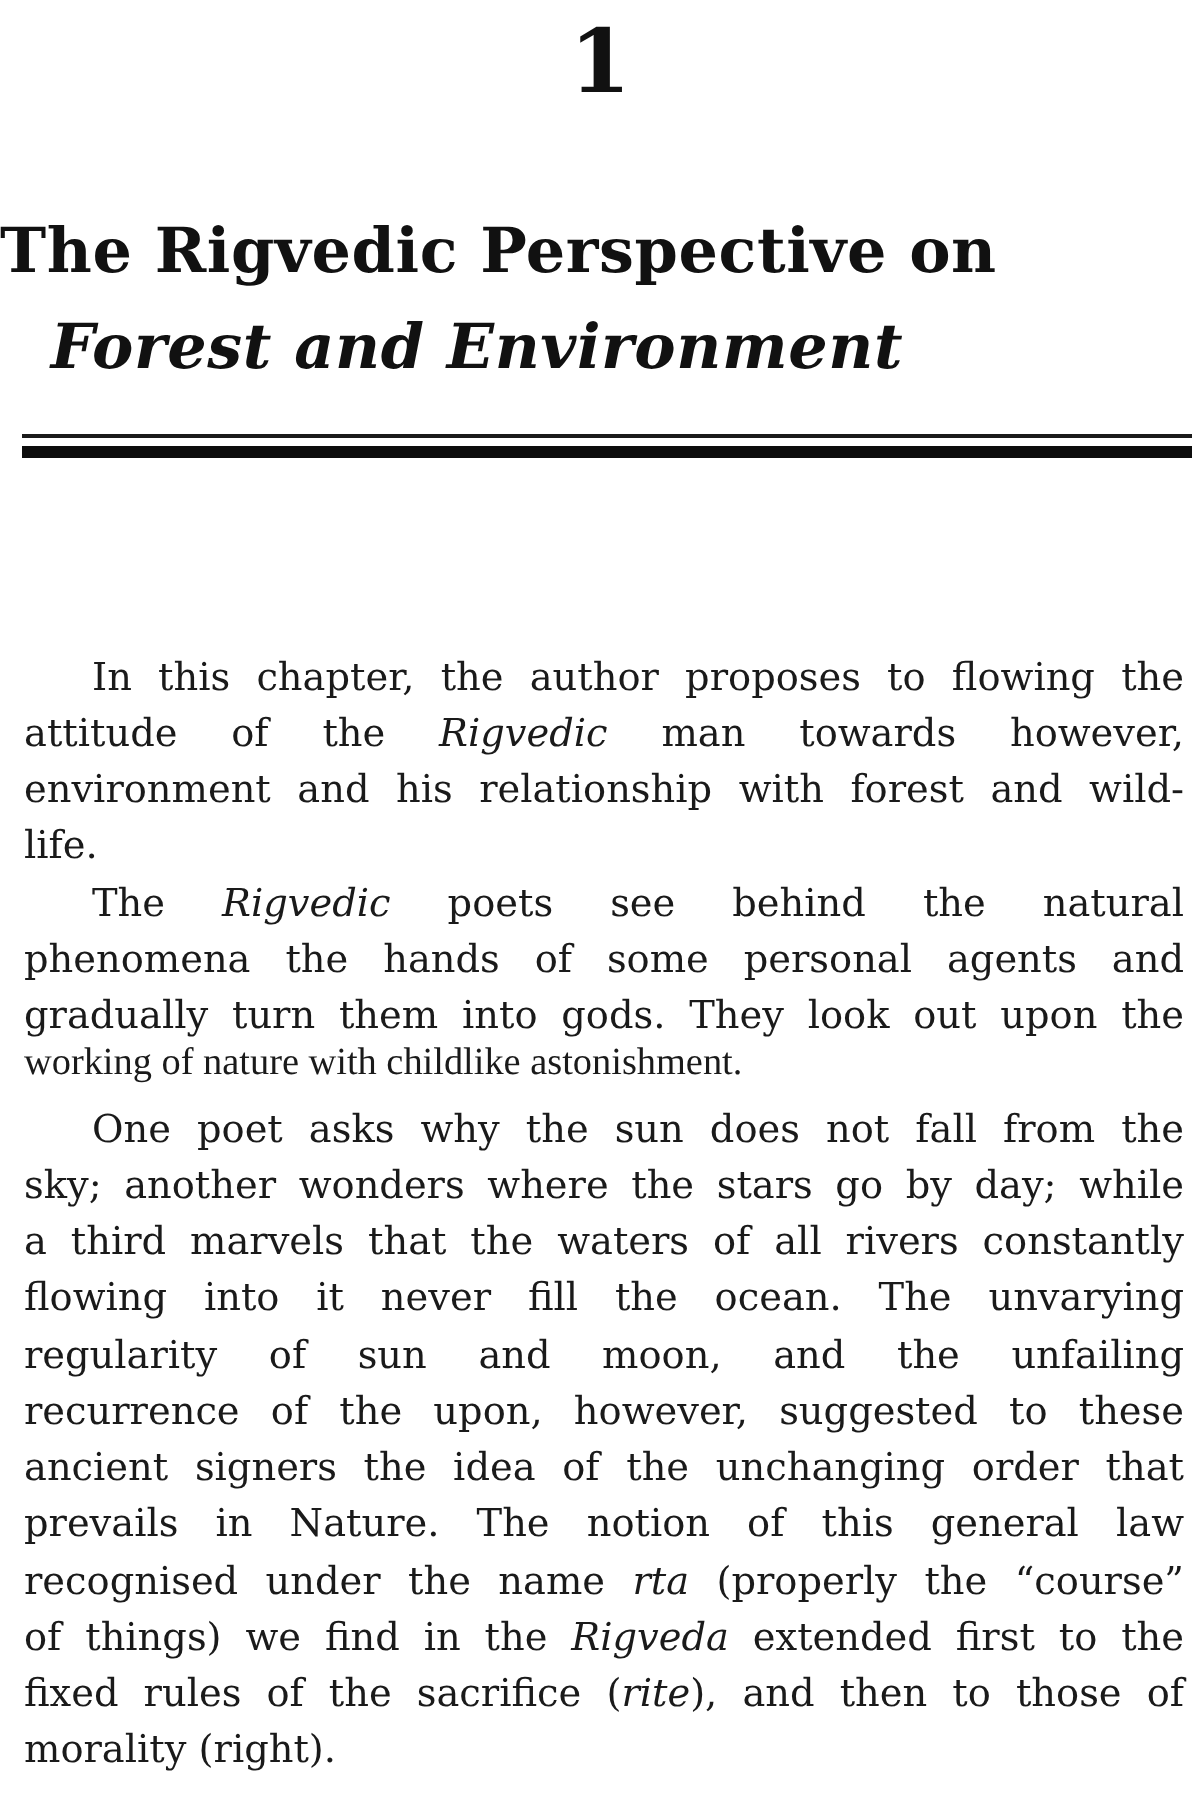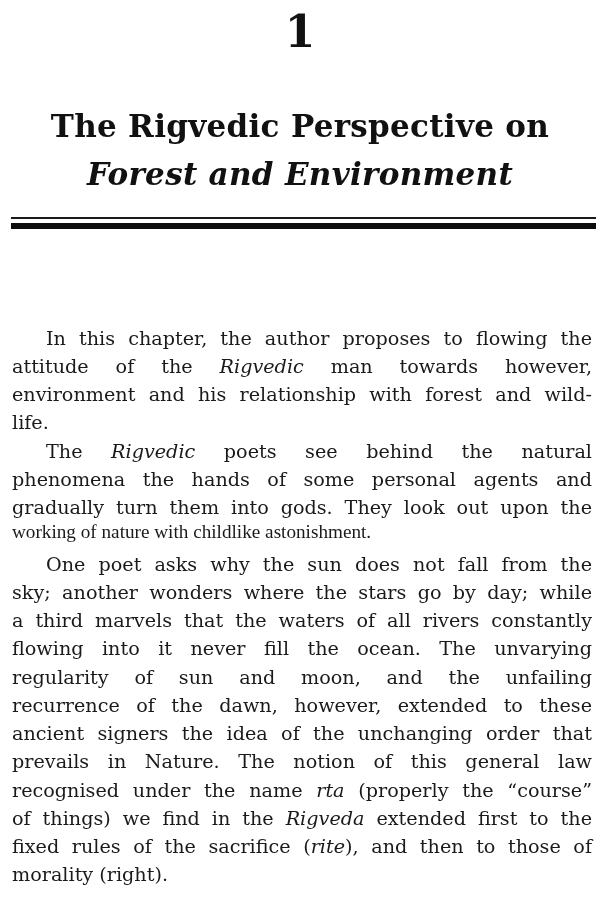--- a/index.html
+++ b/index.html
@@ -4,21 +4,21 @@
 <style>
   html, body { margin: 0; padding: 0; background: #ffffff; }
   body { width: 600px; height: 899px; position: relative; overflow: hidden; color: #161616; }
   .chapter-number {
     position: absolute; left: 0; width: 600px; top: 4px;
     text-align: center;
     font-family: "DejaVu Serif", serif; font-weight: bold;
     font-size: 44px; line-height: 56px; color: #111;
   }
   .chapter-title {
-    position: absolute; left: 0; width: 600px;
+    position: absolute; left: 0; width: 477px;
     text-align: center;
     font-family: "DejaVu Serif", serif; font-weight: bold;
     font-size: 31px; color: #111; white-space: nowrap;
     letter-spacing: 0.3px;
   }
   .rule-thin {
     position: absolute; left: 11px; width: 585px; top: 217px; height: 2px; background: #1a1a1a;
   }
   .rule-thick {
     position: absolute; left: 11px; width: 585px; top: 223px; height: 6px; background: #0d0d0d;
@@ -53,20 +53,20 @@
     <div class="line last" style="top: 411.28px;"><span>life.</span></div>
     <div class="line indent" style="top: 439.54px;"><span>The </span><i>Rigvedic</i><span> poets see behind the natural</span></div>
     <div class="line" style="top: 467.8px;"><span>phenomena the hands of some personal agents and</span></div>
     <div class="line" style="top: 496.06px;"><span>gradually turn them into gods. They look out upon the</span></div>
     <div class="line last" style="top: 520px; font-family: Liberation Serif, serif;"><span>working of nature with childlike astonishment.</span></div>
     <div class="line indent" style="top: 552.58px;"><span>One poet asks why the sun does not fall from the</span></div>
     <div class="line" style="top: 580.84px;"><span>sky; another wonders where the stars go by day; while</span></div>
     <div class="line" style="top: 609.1px;"><span>a third marvels that the waters of all rivers constantly</span></div>
     <div class="line" style="top: 637.36px;"><span>flowing into it never fill the ocean. The unvarying</span></div>
     <div class="line" style="top: 665.62px;"><span>regularity of sun and moon, and the unfailing</span></div>
-    <div class="line" style="top: 693.88px;"><span>recurrence of the dawn, however, extended to these</span></div>
+    <div class="line" style="top: 693.88px;"><span>recurrence of the upon, however, suggested to these</span></div>
     <div class="line" style="top: 722.14px;"><span>ancient signers the idea of the unchanging order that</span></div>
     <div class="line" style="top: 750.4px;"><span>prevails in Nature. The notion of this general law</span></div>
     <div class="line" style="top: 778.66px;"><span>recognised under the name </span><i>rta</i><span> (properly the “course”</span></div>
     <div class="line" style="top: 806.92px;"><span>of things) we find in the </span><i>Rigveda</i><span> extended first to the</span></div>
     <div class="line" style="top: 835.18px;"><span>fixed rules of the sacrifice (</span><i>rite</i><span>), and then to those of</span></div>
     <div class="line last" style="top: 863.44px;"><span>morality (right).</span></div>
   </div>
 
 </body></html>

